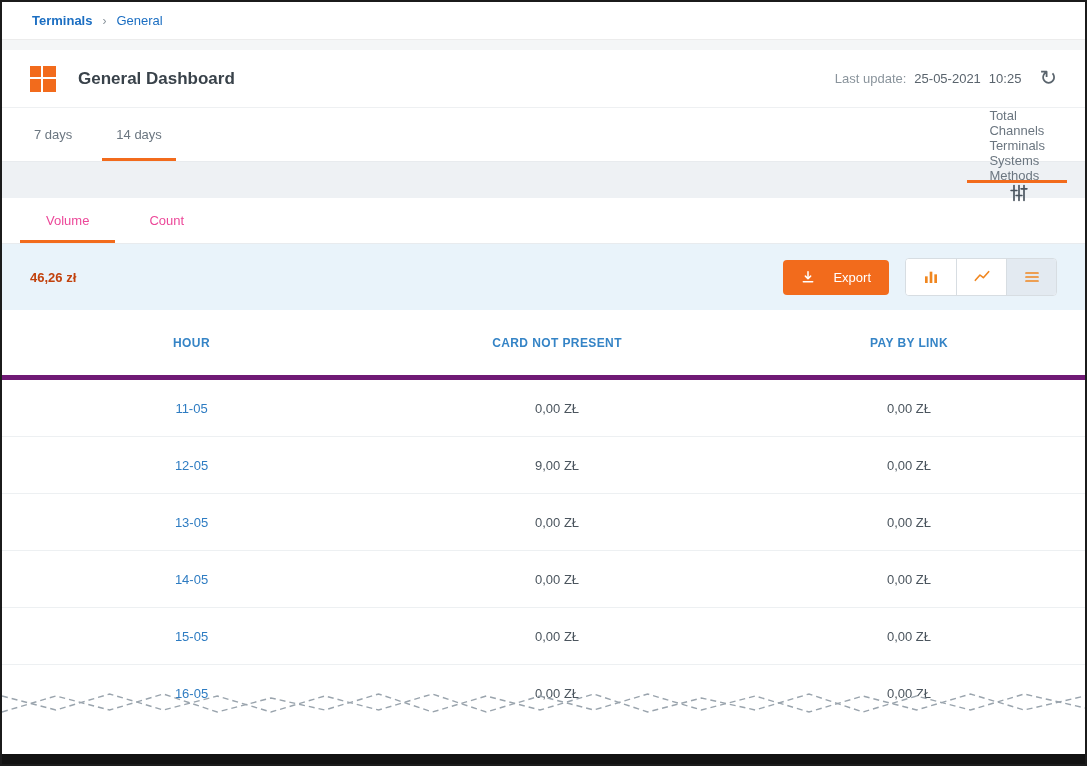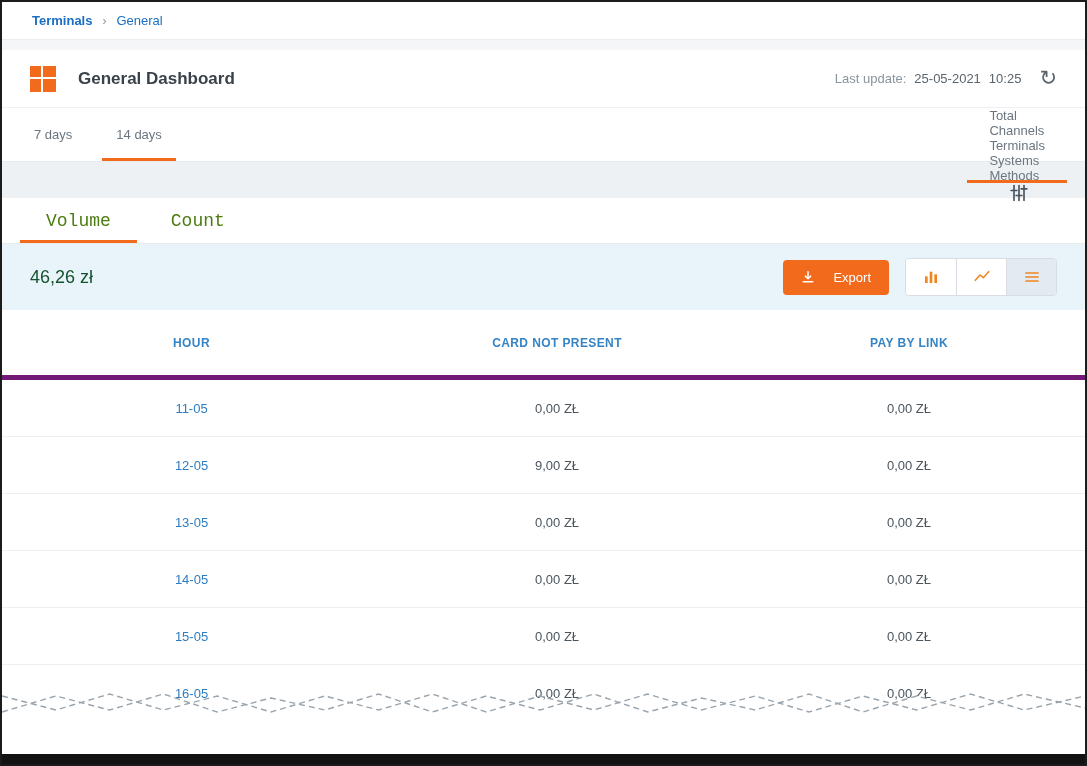--- a/index.html
+++ b/index.html
@@ -66,33 +66,33 @@
 
   .band{ height:36px; background:#eef1f4; }
 
   
   .subtabs{
     height:46px; display:flex; align-items:stretch; padding:0 14px;
     border-bottom:1px solid #e8ebee; background:#fff;
   }
   .subtab{
     position:relative; display:flex; align-items:center;
-    padding:0 30px; font-size:18px; color:#4d7c0f; cursor:pointer;font-family:Liberation Mono, monospace;
+    padding:0 30px; font-size:13px; color:#ec4899; cursor:pointer;
   }
   .subtab.active::after{
     content:""; position:absolute; left:4px; right:4px; bottom:0;
     height:3px; background:#f26b1c;
   }
 
   
   .summary{
     height:66px; background:#e9f3fa; display:flex; align-items:center;
     padding:0 28px;
   }
-  .total-value{ font-size:18px; font-weight:normal; color:#14532d; }
+  .total-value{ font-size:13px; font-weight:bold; color:#c2410c; }
   .controls{ margin-left:auto; display:flex; align-items:center; gap:16px; }
   .export-btn{
     display:flex; align-items:center; gap:18px;
     background:#f26b1c; color:#fff; font-size:13px; font-family:inherit;
     border:none; border-radius:4px; padding:10px 18px; cursor:pointer;
   }
   .viewgroup{
     display:flex; border:1px solid #d7dde2; border-radius:4px;
     overflow:hidden; background:#fff;
   }

